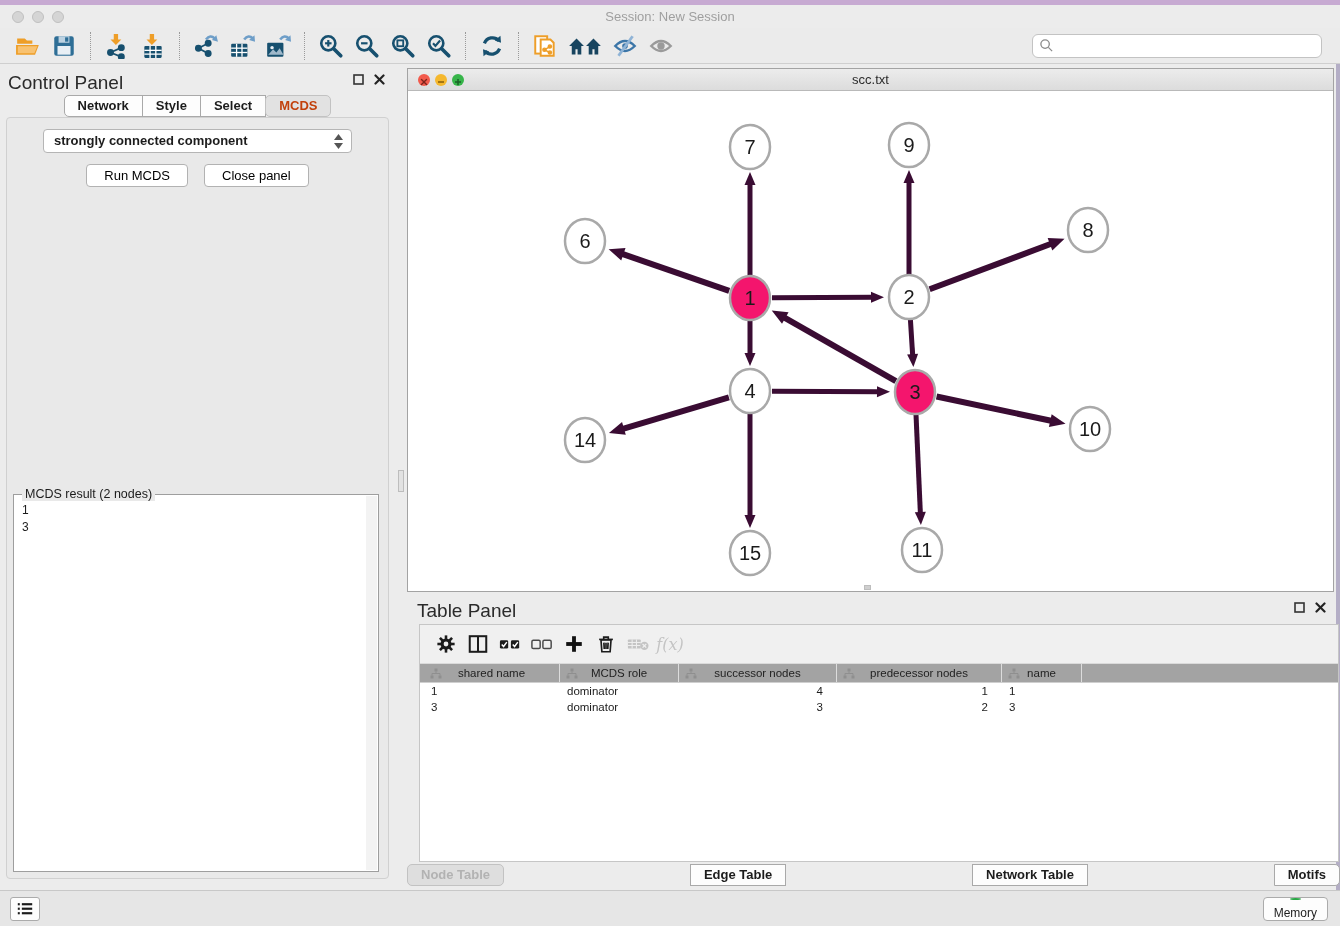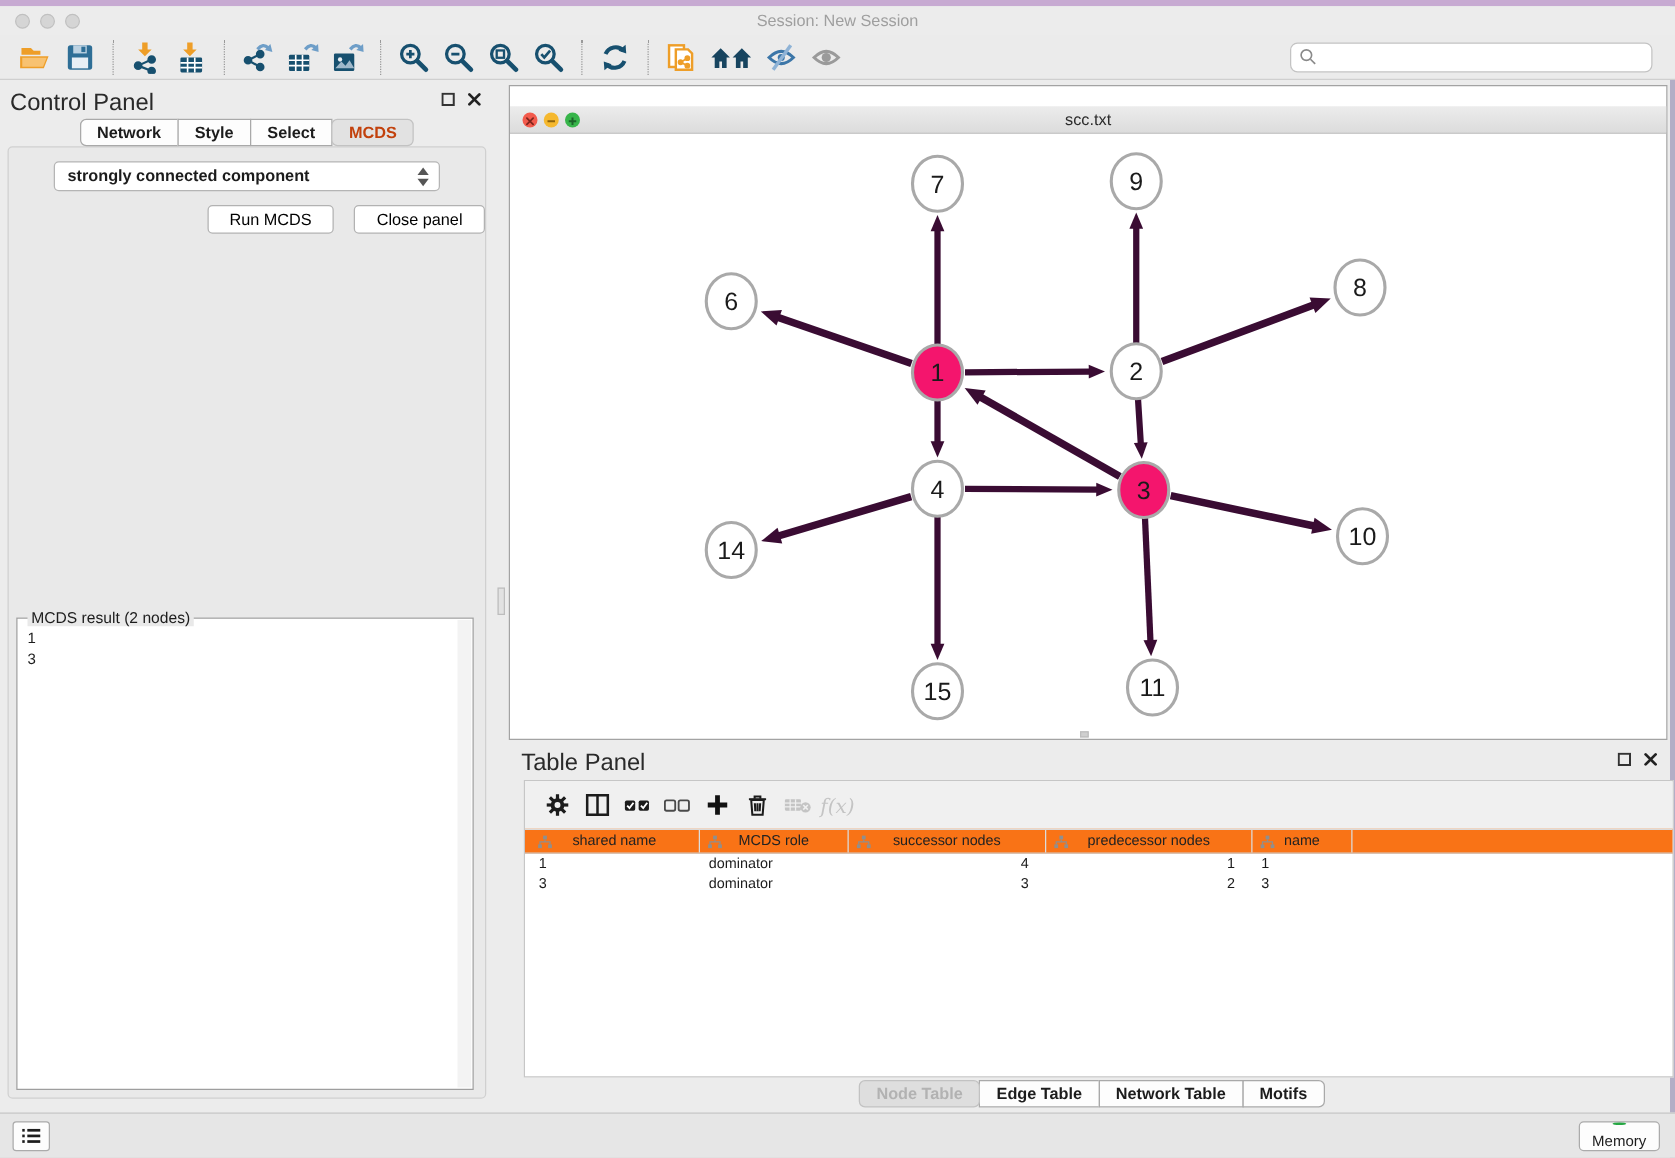--- a/index.html
+++ b/index.html
@@ -26,49 +26,49 @@
   .ph-icons{position:absolute;right:10px;top:6px;display:flex;gap:10px;}
   .cp-content{position:absolute;left:6px;top:49px;right:6px;bottom:3px;background:#e9e9e9;border:1px solid #d0d0d0;border-radius:4px;}
   .tabrow{position:absolute;left:0;right:0;top:27px;display:flex;justify-content:center;z-index:2;}
   .tab{height:22px;line-height:20px;padding:0 13px;background:#fdfdfd;border:1px solid #a9a9a9;margin-left:-1px;font-size:13px;font-weight:bold;color:#1c1c1c;cursor:default;}
   .tab:first-child{border-radius:5px 0 0 5px;margin-left:0;}
   .tab:last-child{border-radius:0 5px 5px 0;}
   .tab.selected{background:#e2e2e2;border:1px solid #c2c2c2;color:#bdbdbd;border-radius:5px;position:relative;z-index:3;}
   .opt-label{margin-top:22px;text-align:center;font-size:13px;}
   .dropdown{position:relative;margin:11px 36px 0 36px;height:24px;background:#fff;border:1px solid #b5b5b5;border-radius:4px;font-size:13px;line-height:22px;padding-left:10px;cursor:default;font-weight:bold;}
   .dd-stepper{position:absolute;right:7px;top:3px;}
-  .btnrow{display:flex;justify-content:flex-end;gap:16px;margin-top:11px;}
+  .btnrow{display:flex;justify-content:center;gap:16px;margin-top:11px;}
   .pushbtn{height:23px;line-height:21px;padding:0 17px;background:#fff;border:1px solid #b2b2b2;border-radius:4px;font-size:13px;font-family:inherit;cursor:default;}
   .result-box{position:absolute;left:6px;right:9px;top:376px;bottom:6px;background:#fff;border:1px solid #9e9e9e;}
   .result-legend{position:absolute;left:8px;top:-8px;background:#e9e9e9;padding:0 3px;font-size:12.5px;}
   .result-lines{padding:7px 8px;font-size:12px;line-height:17px;}
   .result-scroll{position:absolute;right:1px;top:1px;bottom:1px;width:11px;background:#f3f3f3;}
   
   .splitter{position:absolute;left:395px;top:68px;width:12px;height:814px;}
   .split-handle{position:absolute;left:3px;top:402px;width:6px;height:22px;background:#e2e2e2;border:1px solid #bdbdbd;}
   
   .netwin{position:absolute;left:407px;top:68px;width:927px;height:524px;background:#fff;border:1px solid #a3a3a3;}
-  .netwin-titlebar{position:absolute;left:0;top:16px;right:0;height:22px;background:linear-gradient(#ececec,#dcdcdc);border-bottom:1px solid #b9b9b9;}
+  .netwin-titlebar{position:absolute;left:0;top:0;right:0;height:22px;background:linear-gradient(#ececec,#dcdcdc);border-bottom:1px solid #b9b9b9;}
   .nt-dot{position:absolute;top:5px;width:12px;height:12px;border-radius:50%;}
   .netwin-title{position:absolute;left:0;right:0;top:0;height:22px;line-height:22px;text-align:center;font-size:13px;color:#2b2b2b;}
   .graph-svg{position:absolute;left:0;top:22px;}
   .resize-grip{position:absolute;left:456px;bottom:1px;width:7px;height:5px;background:#cfcfcf;border:1px solid #bdbdbd;}
   
   .table-panel{position:absolute;left:407px;top:596px;width:933px;height:294px;}
   .tp-inner{position:absolute;left:12px;top:28px;width:920px;height:238px;background:#fff;border:1px solid #c6c6c6;}
   .tp-toolbar{height:38px;background:#f0f0f0;display:flex;align-items:center;padding-left:12px;gap:4px;}
   .tp-tb-icon{width:28px;height:26px;display:flex;align-items:center;justify-content:center;}
   .tp-tb-icon.disabled{opacity:.45;}
   .fx{font-family:"DejaVu Serif","Liberation Serif",serif;font-style:italic;font-size:16px;color:#8f8f8f;}
-  .thead{display:flex;background:#f97316;border-top:1px solid #dadada;border-bottom:1px solid #cfcfcf;height:20px;padding-left:4px;}
+  .thead{display:flex;background:#a3a3a3;border-top:1px solid #dadada;border-bottom:1px solid #cfcfcf;height:20px;padding-left:4px;}
   .th{position:relative;border-right:1px solid #dcdcdc;font-size:11.5px;color:#222;display:flex;align-items:center;justify-content:center;}
   .th .hier{position:absolute;left:6px;top:4px;}
   .trow{display:flex;height:16px;padding-left:4px;font-size:11.5px;align-items:center;}
   .td{overflow:hidden;white-space:nowrap;}
-  .tp-tabs{position:absolute;left:0;right:0;top:268px;display:flex;justify-content:center;}
+  .tp-tabs{position:absolute;left:0;right:0;top:268px;display:flex;justify-content:space-between;}
   
   .statusbar{position:absolute;left:0;top:890px;width:1340px;height:36px;background:#e6e6e6;border-top:1px solid #c8c8c8;}
   .list-btn{position:absolute;left:10px;top:6px;width:30px;height:24px;background:#fdfdfd;border:1px solid #ababab;border-radius:3px;display:flex;align-items:center;justify-content:center;}
   .memory-btn{position:absolute;right:12px;top:6px;height:24px;background:#fdfdfd;border:1px solid #ababab;border-radius:4px;display:flex;align-items:center;gap:6px;padding:0 10px;font-size:12px;flex-direction:column;}
   .green-dot{width:11px;height:11px;border-radius:50%;background:#27a744;}
 </style>
 </head>
 <body>
 
 <div class="app">

